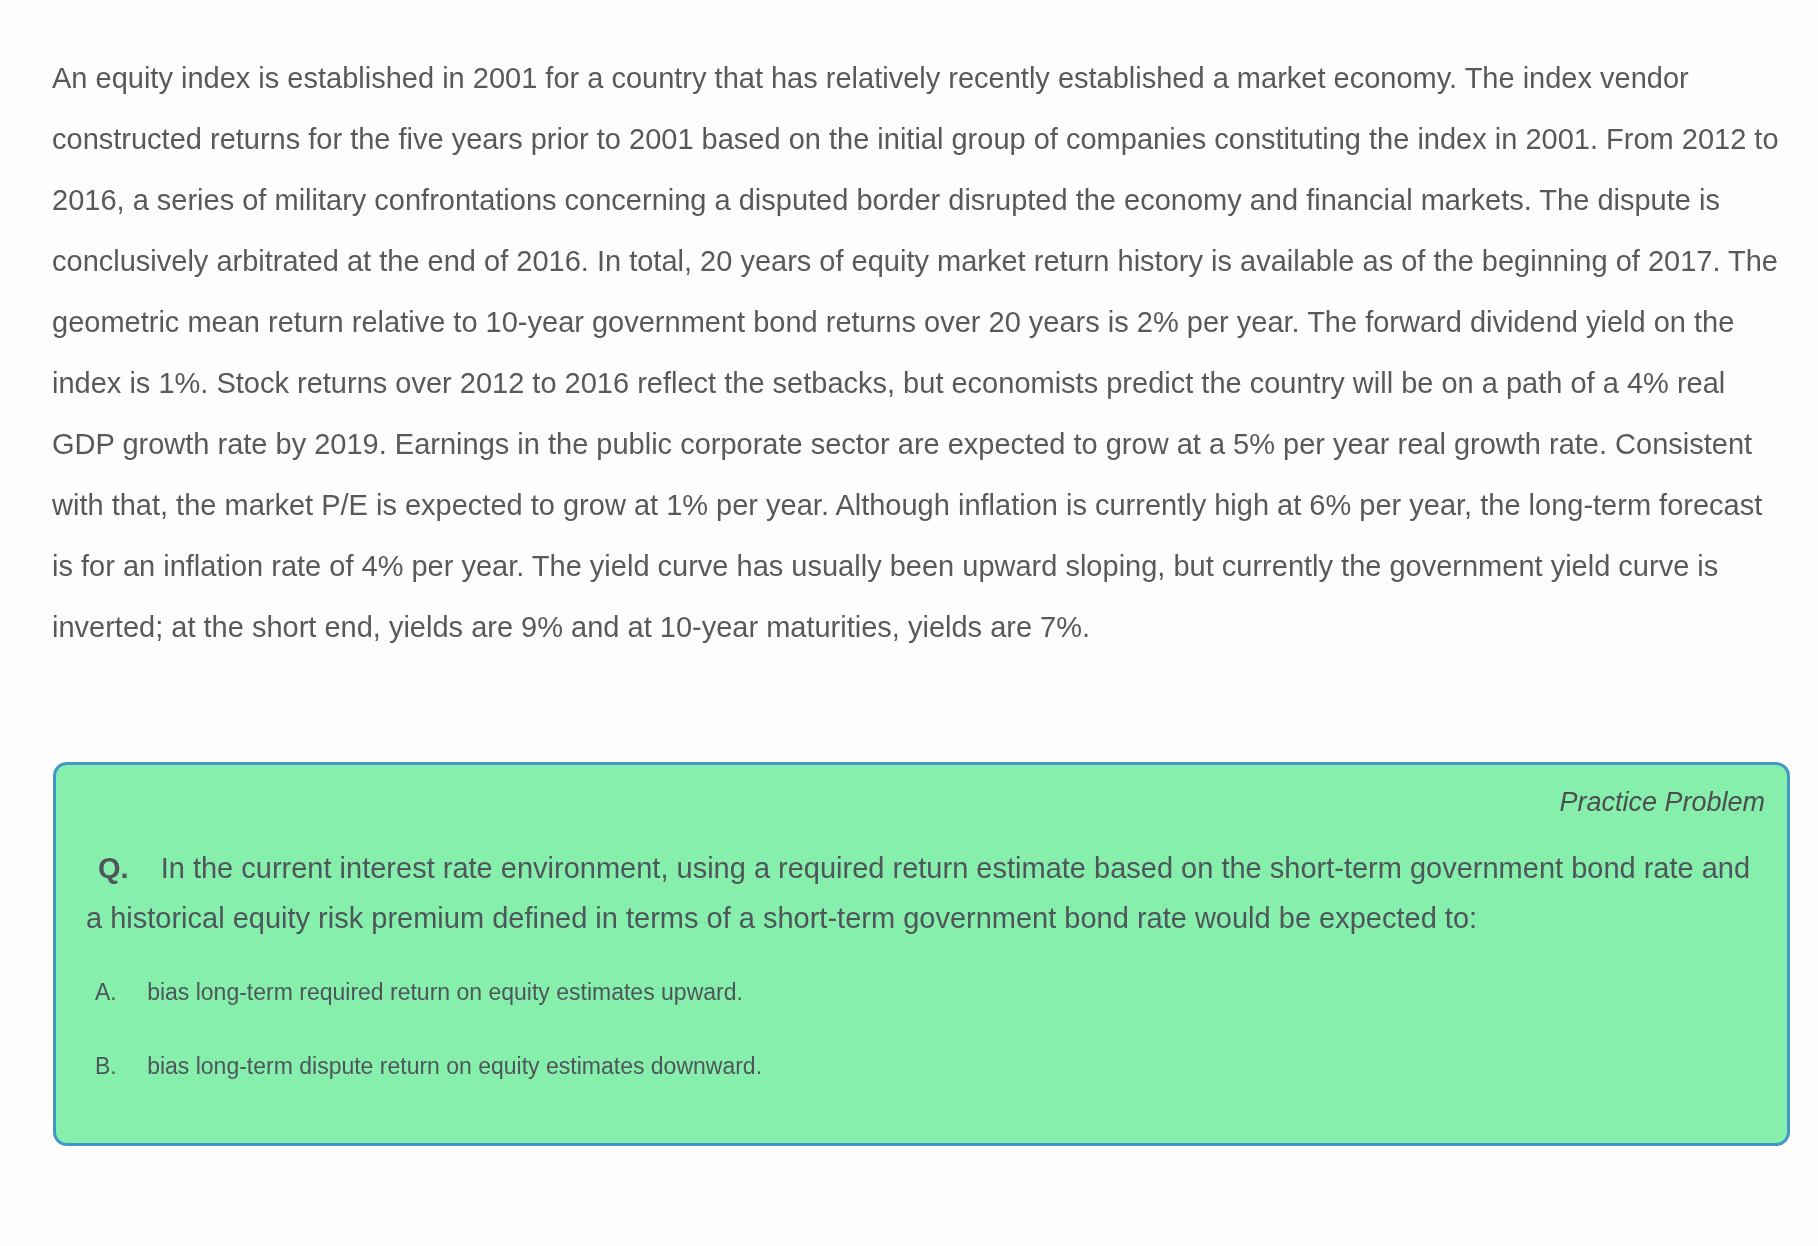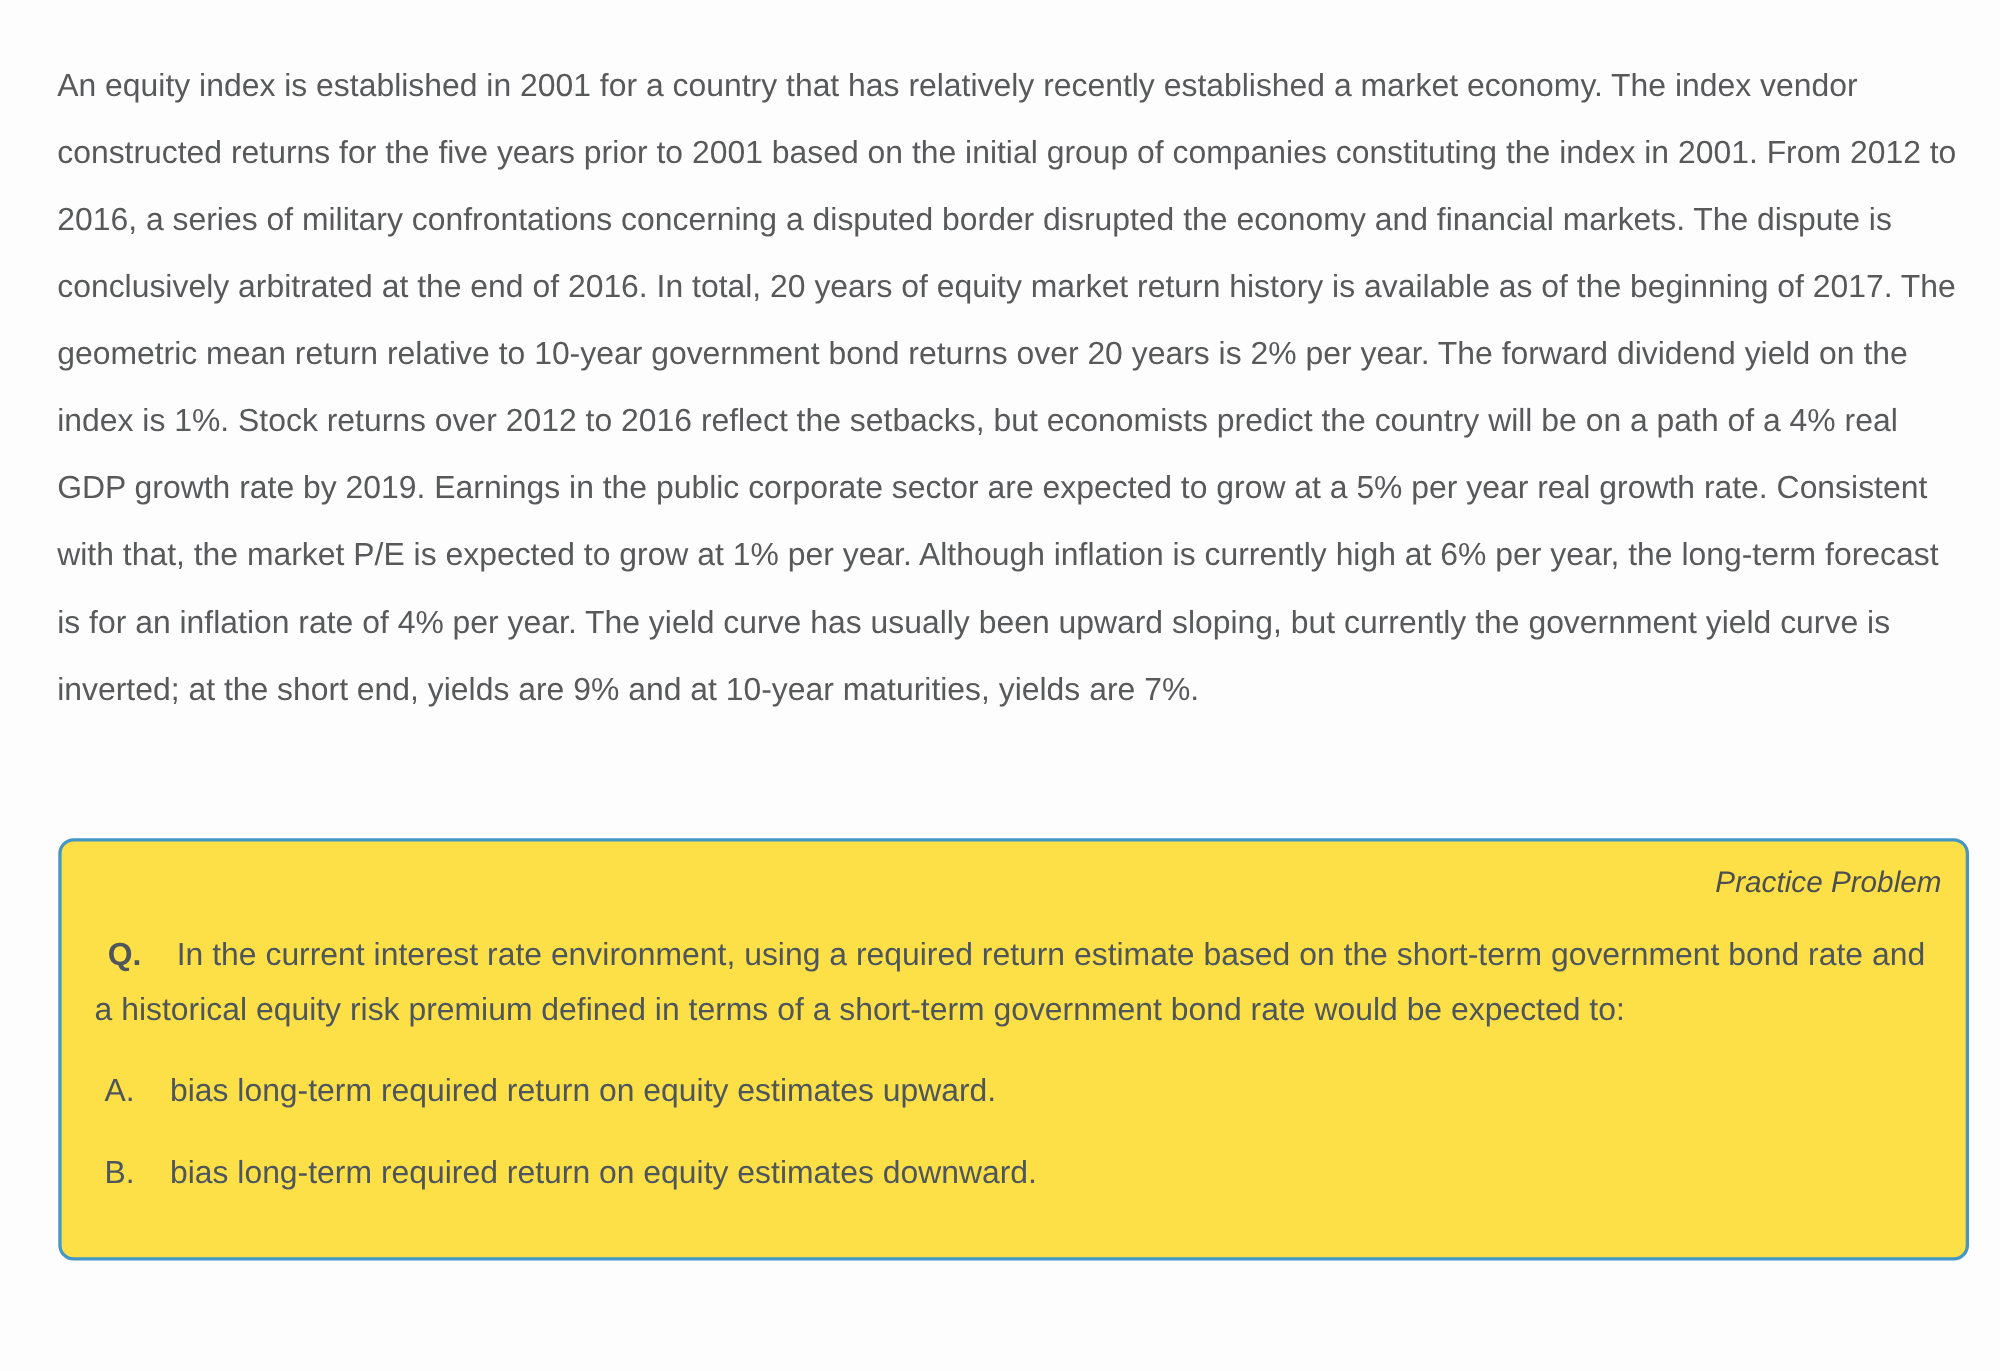--- a/index.html
+++ b/index.html
@@ -12,59 +12,59 @@
   }
   .case-paragraph {
     padding: 12px 16px 0 16px;
     font-size: 29px;
     line-height: 61px;
     color: #58595b;
     text-align: left;
   }
   .pp-box {
     margin: 104px 16px 0 17px;
-    background: #fde047;
+    background: #86efac;
     border: 3px solid #4397c6;
     border-radius: 14px;
     padding: 8px 18px 40px 18px;
   }
   .pp-label {
     text-align: right;
     font-style: italic;
     font-size: 27px;
     line-height: 34px;
     color: #4c4e50;
     padding-right: 4px;
   }
   .pp-question {
     font-size: 29px;
     line-height: 50px;
     color: #4e565c;
   }
   .q-prefix { font-weight: bold; }
   .pp-option {
-    font-size: 29px;
+    font-size: 23px;
     line-height: 50px;
     color: #4e565c;
     padding-left: 9px;
   }
 </style>
 </head>
 <body>
 
 <main>
 
   <p class="case-paragraph">An equity index is established in 2001 for a country that has relatively recently established a market economy. The index vendor constructed returns for the five years prior to 2001 based on the initial group of companies constituting the index in 2001. From 2012 to 2016, a series of military confrontations concerning a disputed border disrupted the economy and financial markets. The dispute is conclusively arbitrated at the end of 2016. In total, 20 years of equity market return history is available as of the beginning of 2017. The geometric mean return relative to 10-year government bond returns over 20 years is 2% per year. The forward dividend yield on the index is 1%. Stock returns over 2012 to 2016 reflect the setbacks, but economists predict the country will be on a path of a 4% real GDP growth rate by 2019. Earnings in the public corporate sector are expected to grow at a 5% per year real growth rate. Consistent with that, the market P/E is expected to grow at 1% per year. Although inflation is currently high at 6% per year, the long-term forecast is for an inflation rate of 4% per year. The yield curve has usually been upward sloping, but currently the government yield curve is inverted; at the short end, yields are 9% and at 10-year maturities, yields are 7%.</p>
 
   <section class="pp-box">
 
     <div class="pp-label">Practice Problem</div>
 
     <p class="pp-question"><span class="q-prefix">Q.</span> <span>In the current interest rate environment, using a required return estimate based on the short-term government bond rate and a historical equity risk premium defined in terms of a short-term government bond rate would be expected to:</span></p>
 
     <div class="pp-option"><span>A.</span> <span>bias long-term required return on equity estimates upward.</span></div>
 
-    <div class="pp-option"><span>B.</span> <span>bias long-term required return on equity estimates downward.</span></div>
+    <div class="pp-option"><span>B.</span> <span>bias long-term dispute return on equity estimates downward.</span></div>
 
 
   </section>
 
 </main>
 
 </body></html>

